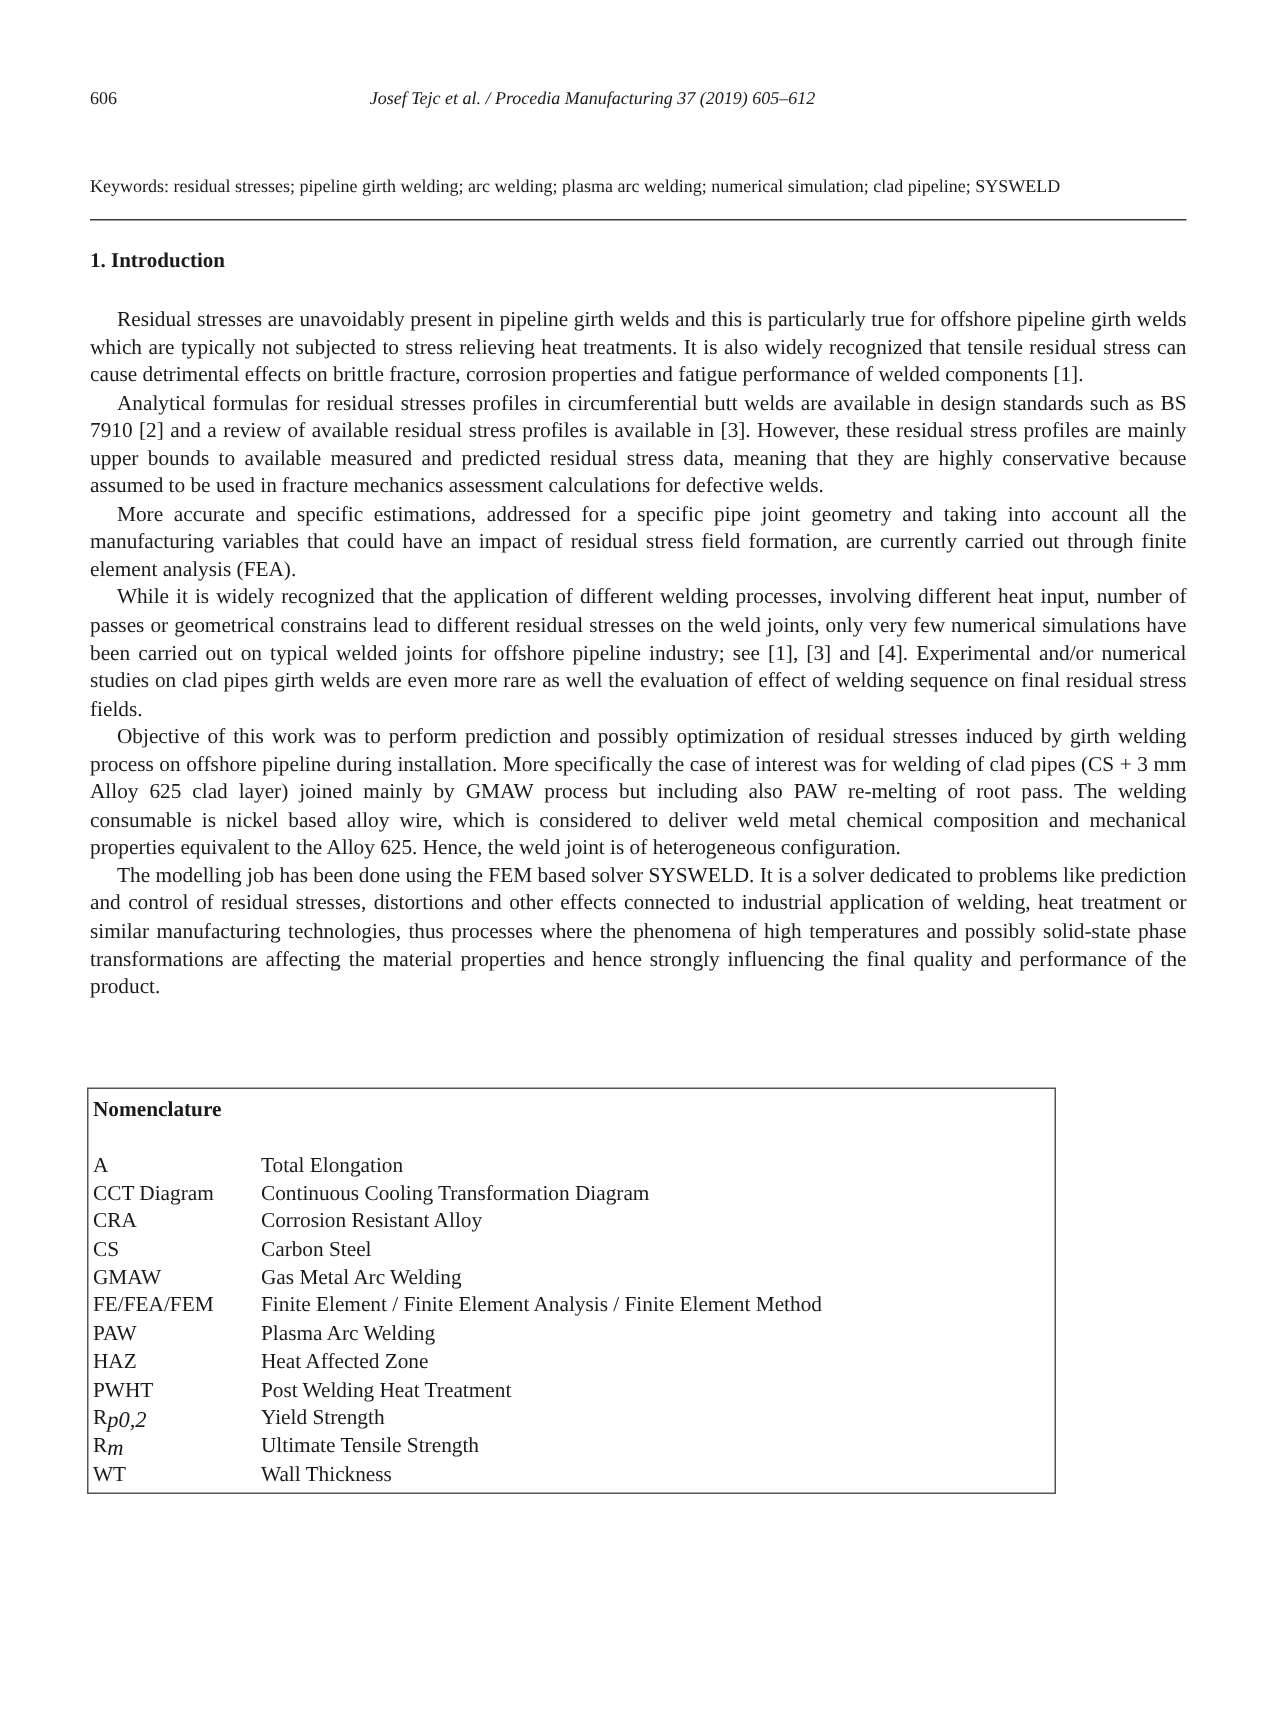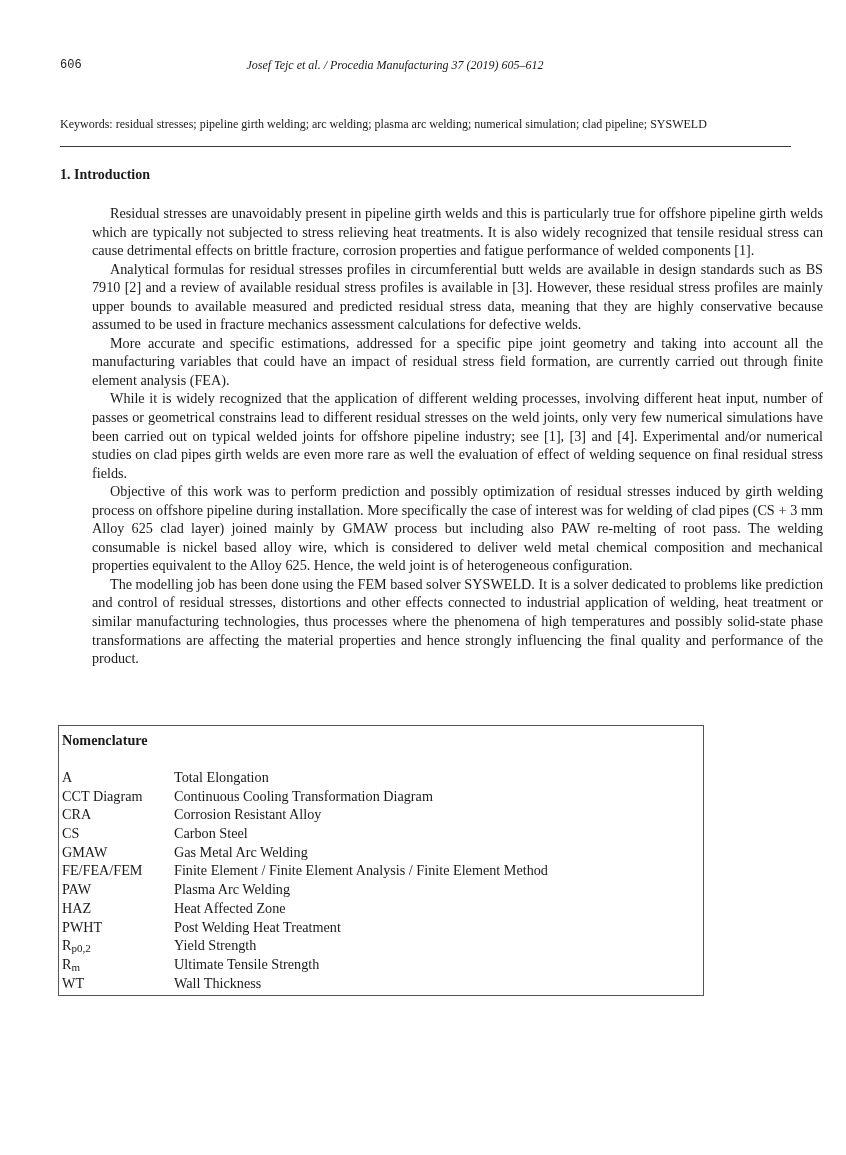--- a/index.html
+++ b/index.html
@@ -14,21 +14,20 @@
       overflow: hidden;
       font-family: "Liberation Serif", "DejaVu Serif", serif;
       color: #1a1a1a;
     }
     .page-number {
       position: absolute;
       left: 60px;
       top: 58px;
       font-size: 12px;
       line-height: 14px;
-      font-family: Liberation Mono, monospace;
     }
     .running-head {
       position: absolute;
       left: 0;
       width: 790px;
       top: 58px;
       text-align: center;
       font-size: 12px;
       line-height: 14px;
       font-style: italic;
@@ -59,21 +58,20 @@
       font-weight: bold;
     }
     .body-text {
       position: absolute;
       left: 60px;
       top: 204px;
       width: 731px;
       font-size: 14.2px;
       line-height: 18.55px;
       text-align: justify;
-      margin-left: 32px;
     }
     .body-text p {
       margin: 0;
       text-indent: 18px;
     }
     .nomenclature {
       position: absolute;
       left: 58px;
       top: 725px;
       width: 646px;
@@ -99,23 +97,24 @@
     }
     .nom-row {
       display: flex;
       height: 18.7px;
     }
     .nom-abbr {
       width: 112px;
       flex: none;
     }
     .nom-abbr sub {
-      font-size: 11px;
+      font-size: 15px;
       vertical-align: -2px;
       line-height: 0;
+      font-style: italic;
     }
     .nom-def { white-space: nowrap; }
   </style>
 </head>
 <body>
 
 <div class="page-number">606</div>
 <div class="running-head">Josef Tejc  et al. / Procedia Manufacturing 37 (2019) 605–612</div>
 
 <div class="keywords">

